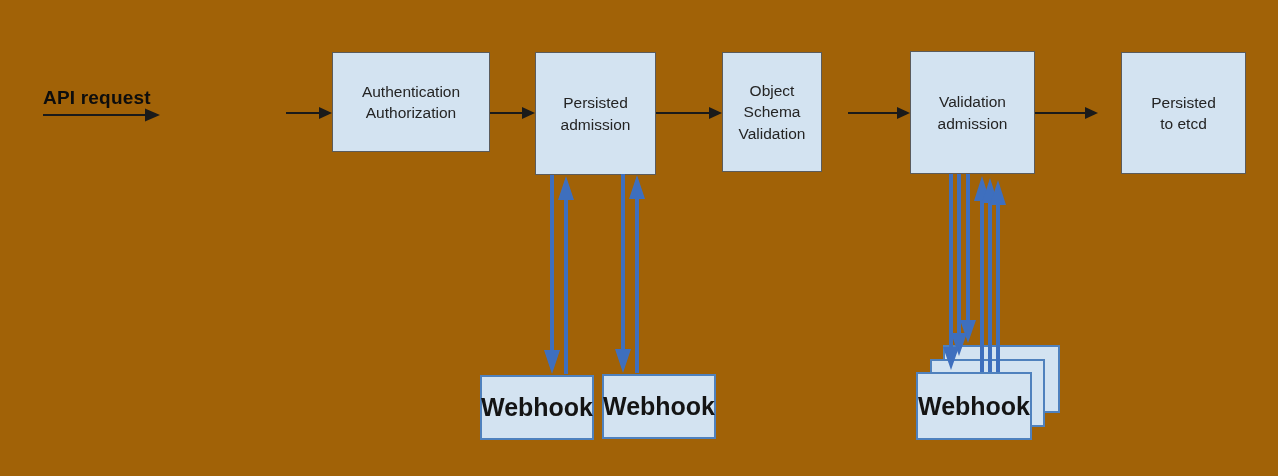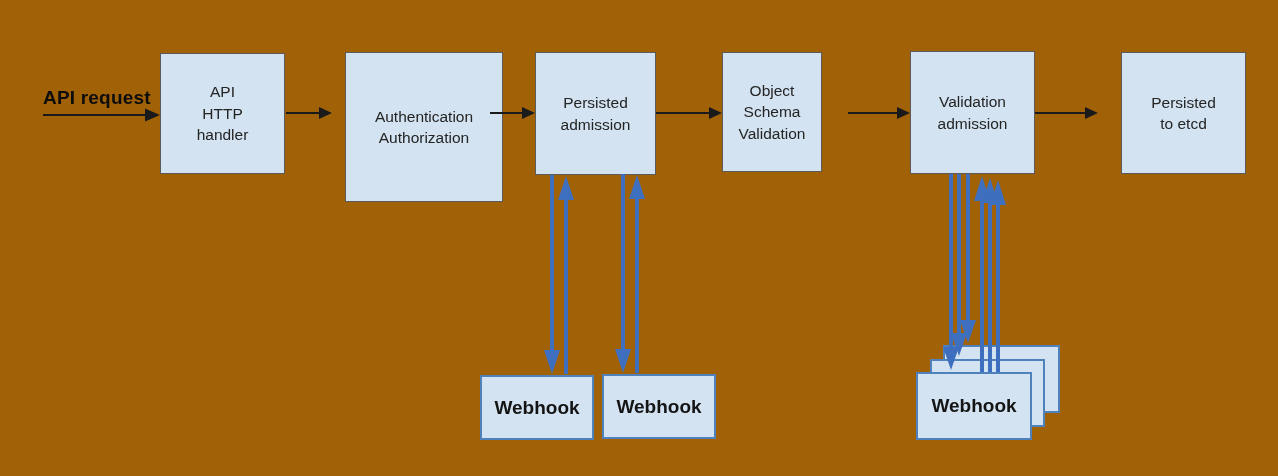--- a/index.html
+++ b/index.html
@@ -11,21 +11,21 @@
     position:absolute; box-sizing:border-box;
     background:#d3e3f1; border:1.5px solid #5b5b5b;
     display:flex; align-items:center; justify-content:center;
     text-align:center; white-space:pre-line;
     font-size:15.5px; line-height:1.38; color:#242424;
   }
   .webhook {
     position:absolute; box-sizing:border-box;
     background:#d3e3f1; border:2px solid #4f81bd;
     display:flex; align-items:center; justify-content:center;
-    font-weight:bold; font-size:19px; color:#141414;
+    font-weight:bold; font-size:25px; color:#141414;
   }
   .stackbox {
     position:absolute; box-sizing:border-box;
     background:#d3e3f1; border:2px solid #4f81bd;
   }
   .api-request-label {
     position:absolute; left:43px; top:87px;
     font-size:19px; font-weight:600; color:#0d0d0d; letter-spacing:0.2px;
   }
   .arrows { position:absolute; left:0; top:0; pointer-events:none; }
@@ -34,24 +34,21 @@
     font-size:15px; color:#cdd6e3; letter-spacing:0.3px;
   }
 </style>
 </head>
 <body>
 
 <div class="canvas">
 
   <div class="api-request-label">API request</div>
 
-  <div class="node" style="left:160px; top:53px;  width:125px; height:121px;">API
-HTTP
-handler</div>
-  <div class="node" style="left:345px; top:52px;  width:158px; height:150px;">Authentication
+  <div class="node" style="left:332px; top:52px;  width:158px; height:100px;">Authentication
 Authorization</div>
   <div class="node" style="left:535px; top:52px;  width:121px; height:123px;">Persisted
 admission</div>
   <div class="node" style="left:722px; top:52px;  width:100px; height:120px;">Object
 Schema
 Validation</div>
   <div class="node" style="left:910px; top:51px;  width:125px; height:123px;">Validation
 admission</div>
   <div class="node" style="left:1098px; top:52px; width:125px; height:122px;margin-left:23px;">Persisted
 to etcd</div>

